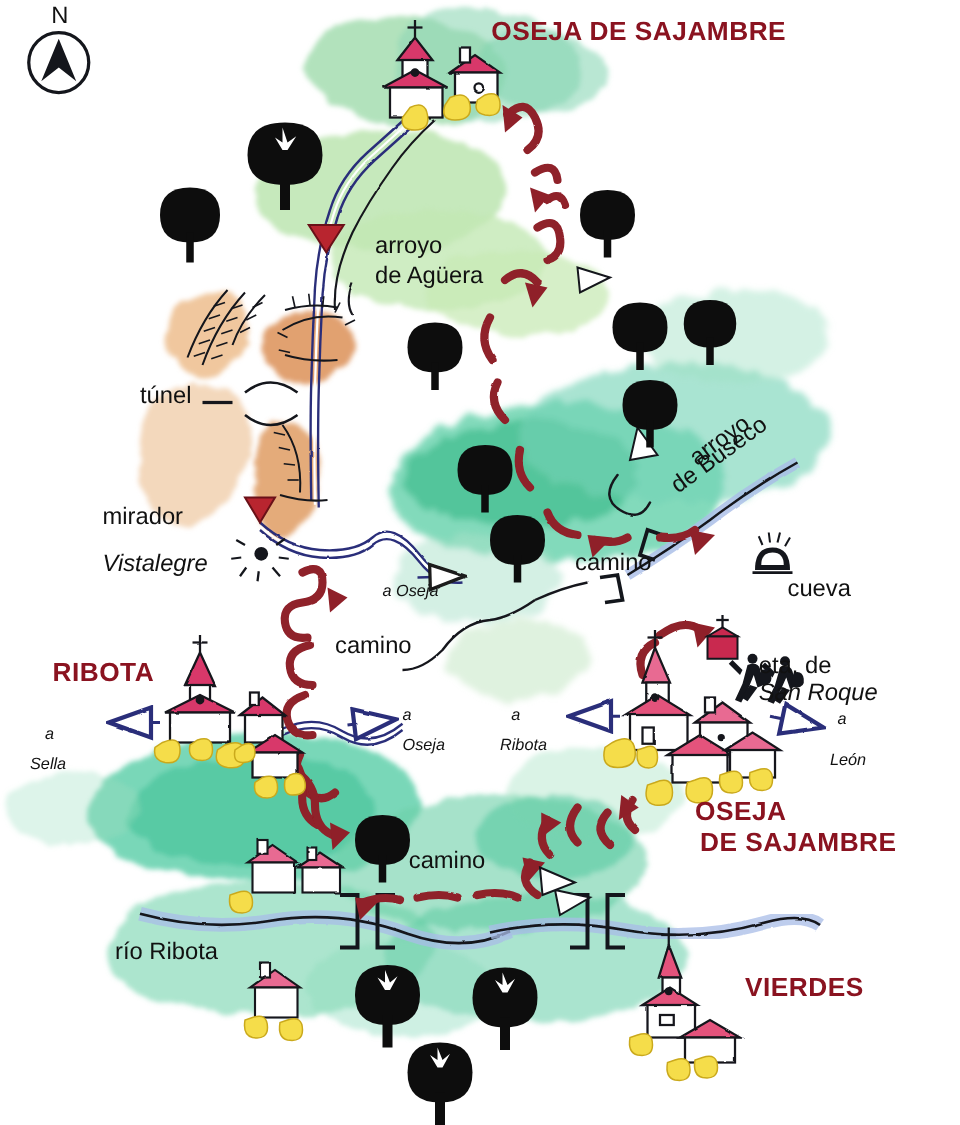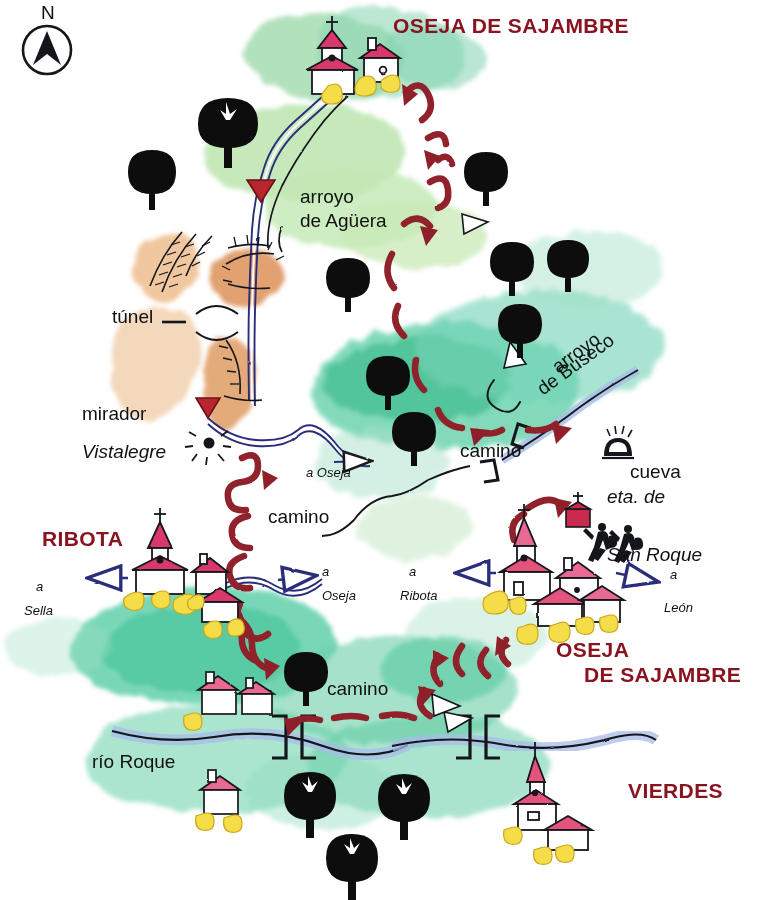--- a/index.html
+++ b/index.html
@@ -491,47 +491,47 @@
 
   <div>
 
     <div class="lbl compass-n" style="left:41px;top:2px;">N</div>
 
     <div class="lbl place" style="left:393px;top:14px;">OSEJA DE SAJAMBRE</div>
 
     <div class="lbl place" style="left:42px;top:527px;">RIBOTA</div>
 
     <div class="lbl place two" style="left:556px;top:638px;">OSEJA</div>
-    <div class="lbl place two" style="left:584px;top:663px;text-align:right;">DE SAJAMBRE</div>
-
-    <div class="lbl place" style="left:628px;top:779px;">VIERDES</div>
+    <div class="lbl place two" style="left:560px;top:663px;text-align:right;">DE SAJAMBRE</div>
+
+    <div class="lbl place" style="left:596px;top:779px;">VIERDES</div>
 
     <div class="lbl feat" style="left:300px;top:186px;">arroyo</div>
     <div class="lbl feat" style="left:300px;top:210px;">de Agüera</div>
 
     <div class="lbl feat" style="left:112px;top:306px;">túnel</div>
 
     <div class="lbl feat" style="left:82px;top:403px;">mirador</div>
     <div class="lbl feat" style="left:82px;top:441px;font-style:italic;">Vistalegre</div>
 
     <div class="lbl feat" style="left:268px;top:506px;">camino</div>
 
     <div class="lbl feat" style="left:460px;top:440px;">camino</div>
 
     <div class="lbl feat" style="left:548px;top:360px;transform:rotate(-36deg);transform-origin:left top;">arroyo</div>
     <div class="lbl feat" style="left:533px;top:382px;transform:rotate(-36deg);transform-origin:left top;">de Buseco</div>
 
     <div class="lbl feat" style="left:611px;top:461px;margin-left:19px;">cueva</div>
 
-    <div class="lbl feat" style="left:607px;top:486px;font-style:italic;">eta. de</div>
+    <div class="lbl feat" style="left:607px;top:522px;">eta. de</div>
     <div class="lbl feat" style="left:607px;top:544px;font-style:italic;">San Roque</div>
 
     <div class="lbl feat" style="left:327px;top:678px;">camino</div>
 
-    <div class="lbl feat" style="left:92px;top:751px;">río Roque</div>
+    <div class="lbl feat" style="left:92px;top:751px;">río Ribota</div>
 
     <div class="lbl dest" style="left:306px;top:466px;">a Oseja</div>
 
     <div class="lbl dest" style="left:36px;top:580px;">a</div>
     <div class="lbl dest" style="left:24px;top:604px;">Sella</div>
 
     <div class="lbl dest" style="left:322px;top:565px;">a</div>
     <div class="lbl dest" style="left:322px;top:589px;">Oseja</div>
 
     <div class="lbl dest" style="left:409px;top:565px;">a</div>

